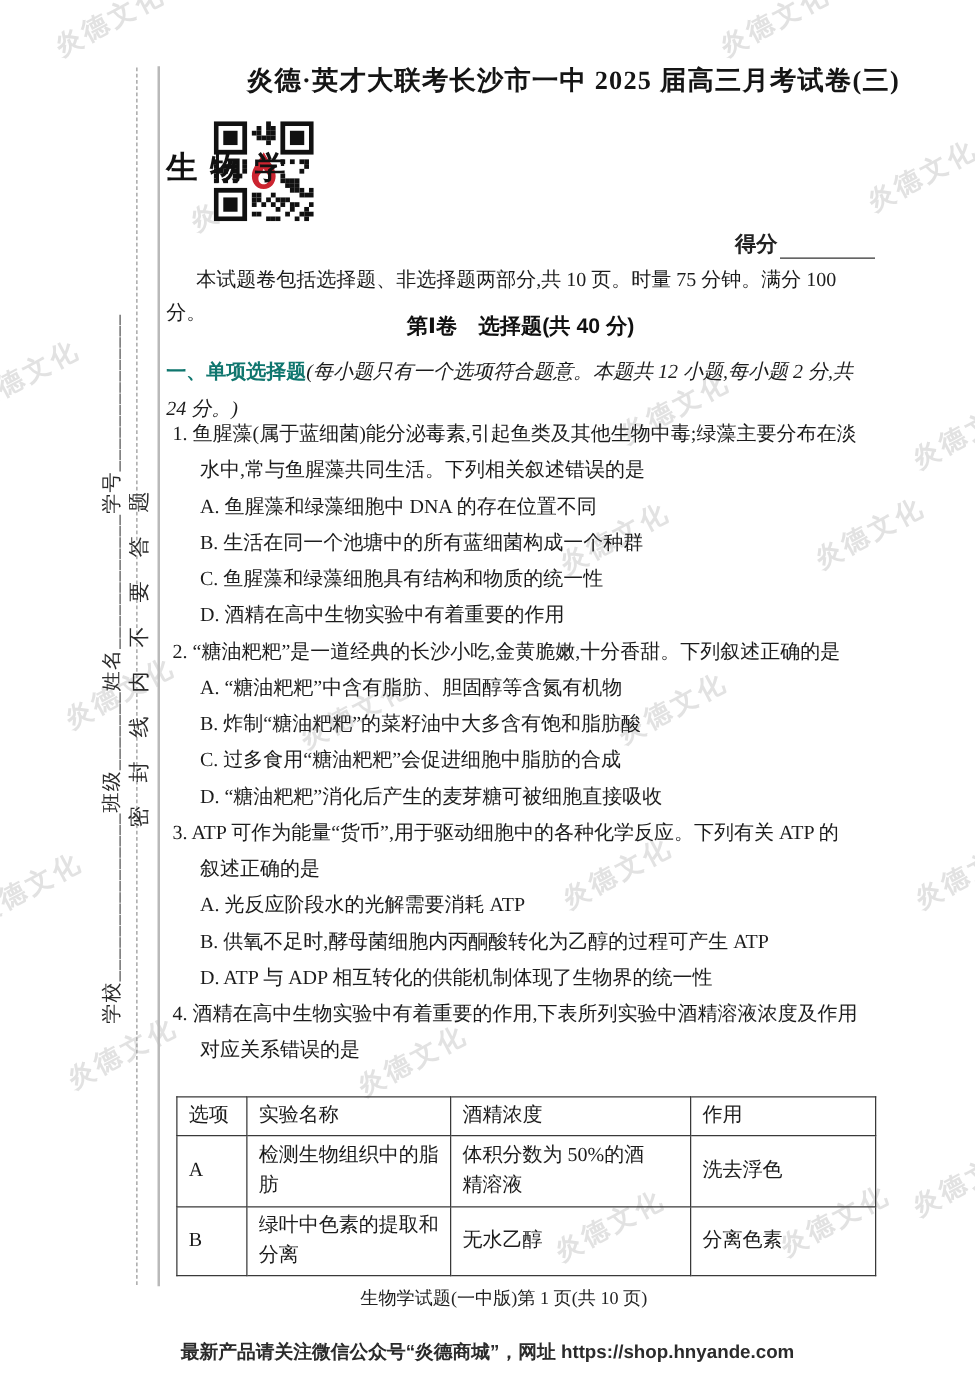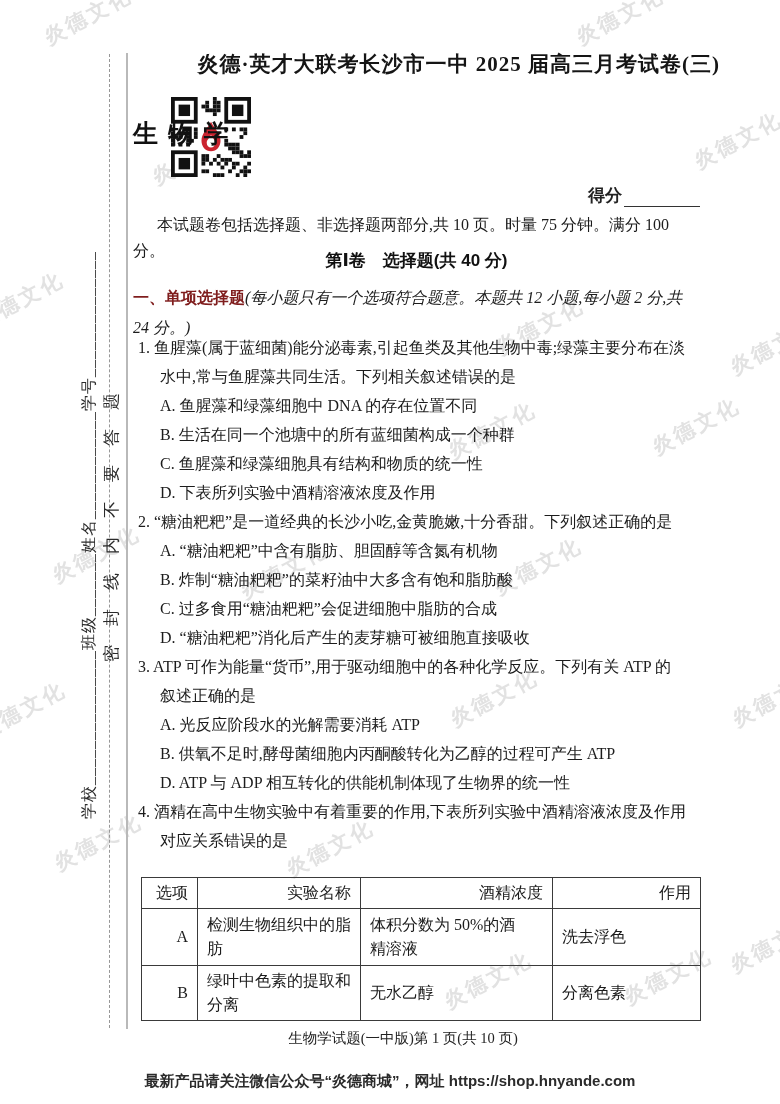--- a/index.html
+++ b/index.html
@@ -78,42 +78,42 @@
     position:absolute; left:133px; top:249px; width:567px;
     text-align:center; font-size:17px; font-weight:700;
     font-family:"Liberation Sans","DejaVu Sans",sans-serif; color:#111; z-index:4;
   }
   .part-head {
     position:absolute; left:133px; top:283px; width:567px;
     font-size:16px; line-height:30px; white-space:pre-line; z-index:4;
   }
   .part-head .bold {
     font-family:"Liberation Sans","DejaVu Sans",sans-serif;
-    font-weight:700; font-style:normal; color:#7f1d1d;
+    font-weight:700; font-style:normal; color:#0f766e;
   }
   .part-head .note { font-style:italic; }
 
   .content {
     position:absolute; left:138px; top:333px; width:567px;
     font-size:16px; line-height:29px; z-index:4;
   }
   .q { white-space:pre-line; padding-left:22px; text-indent:-22px; text-align:justify; }
   .opt { padding-left:22px; }
 
   
   .qtable {
     position:absolute; left:141px; top:877px; z-index:4;
     border-collapse:collapse; table-layout:fixed;
     font-size:16px; color:#1c1c1c;
   }
   .qtable td {
     border:1.5px solid #3a3a3a; white-space:pre-line; line-height:24px;
     padding:2px 9px; text-align:left; vertical-align:middle;
   }
-  .qtable tr.thead td, .qtable td.c { text-align:right; }
+  .qtable tr.thead td, .qtable td.c { text-align:left; }
 
   
   .page-footer {
     position:absolute; left:133px; top:1029px; width:540px;
     text-align:center; font-size:14.5px; color:#222; z-index:4;
   }
   .promo {
     position:absolute; left:0; top:1072px; width:780px;
     text-align:center; z-index:4;
     font-family:"Liberation Sans","DejaVu Sans",sans-serif;
@@ -271,21 +271,21 @@
   <div class="sec-title">第Ⅰ卷　选择题(共 40 分)</div>
   <div class="part-head"><span class="bold">一、单项选择题</span><span class="note">(每小题只有一个选项符合题意。本题共 12 小题,每小题 2 分,共
 24 分。)</span></div>
 
   <div class="content">
     <div class="q"><span>1.</span><span> 鱼腥藻(属于蓝细菌)能分泌毒素,引起鱼类及其他生物中毒;绿藻主要分布在淡
 水中,常与鱼腥藻共同生活。下列相关叙述错误的是</span></div>
     <div class="opt">A. 鱼腥藻和绿藻细胞中 DNA 的存在位置不同</div>
     <div class="opt">B. 生活在同一个池塘中的所有蓝细菌构成一个种群</div>
     <div class="opt">C. 鱼腥藻和绿藻细胞具有结构和物质的统一性</div>
-    <div class="opt">D. 下表所列实验中酒精溶液浓度及作用</div>
+    <div class="opt">D. 酒精在高中生物实验中有着重要的作用</div>
 
     <div class="q"><span>2.</span><span> “糖油粑粑”是一道经典的长沙小吃,金黄脆嫩,十分香甜。下列叙述正确的是</span></div>
     <div class="opt">A. “糖油粑粑”中含有脂肪、胆固醇等含氮有机物</div>
     <div class="opt">B. 炸制“糖油粑粑”的菜籽油中大多含有饱和脂肪酸</div>
     <div class="opt">C. 过多食用“糖油粑粑”会促进细胞中脂肪的合成</div>
     <div class="opt">D. “糖油粑粑”消化后产生的麦芽糖可被细胞直接吸收</div>
 
     <div class="q"><span>3.</span><span> ATP 可作为能量“货币”,用于驱动细胞中的各种化学反应。下列有关 ATP 的
 叙述正确的是</span></div>
     <div class="opt">A. 光反应阶段水的光解需要消耗 ATP</div>

